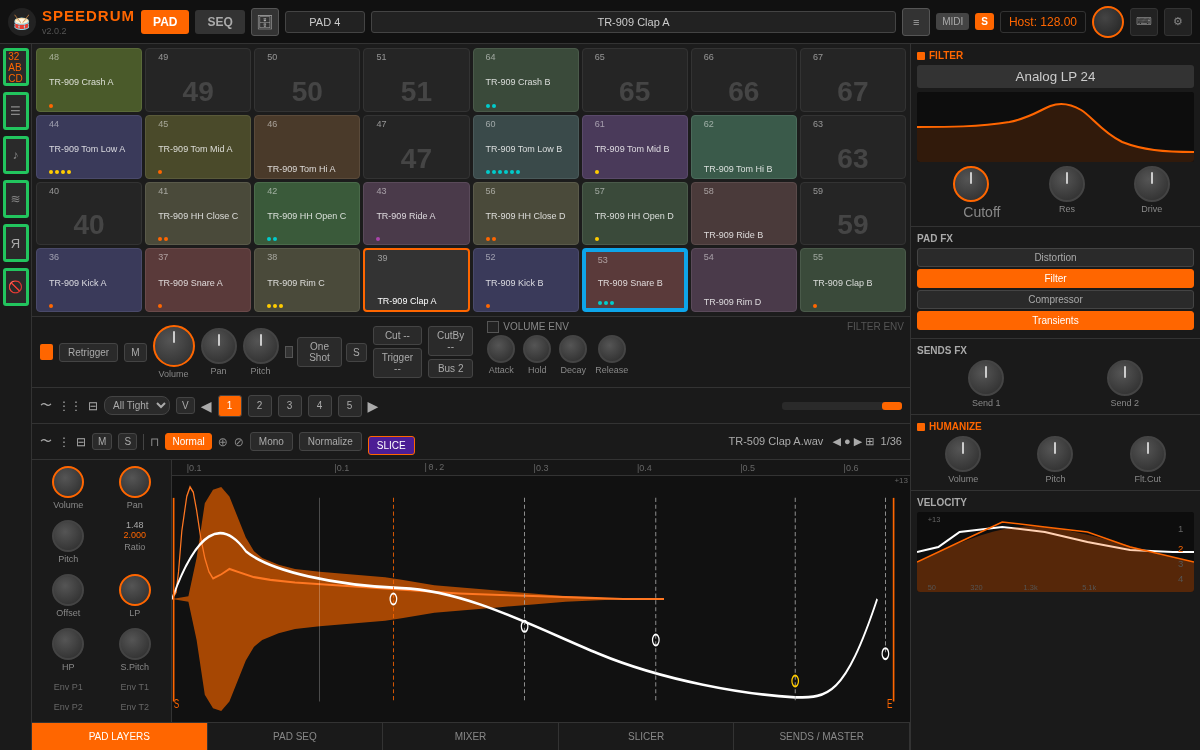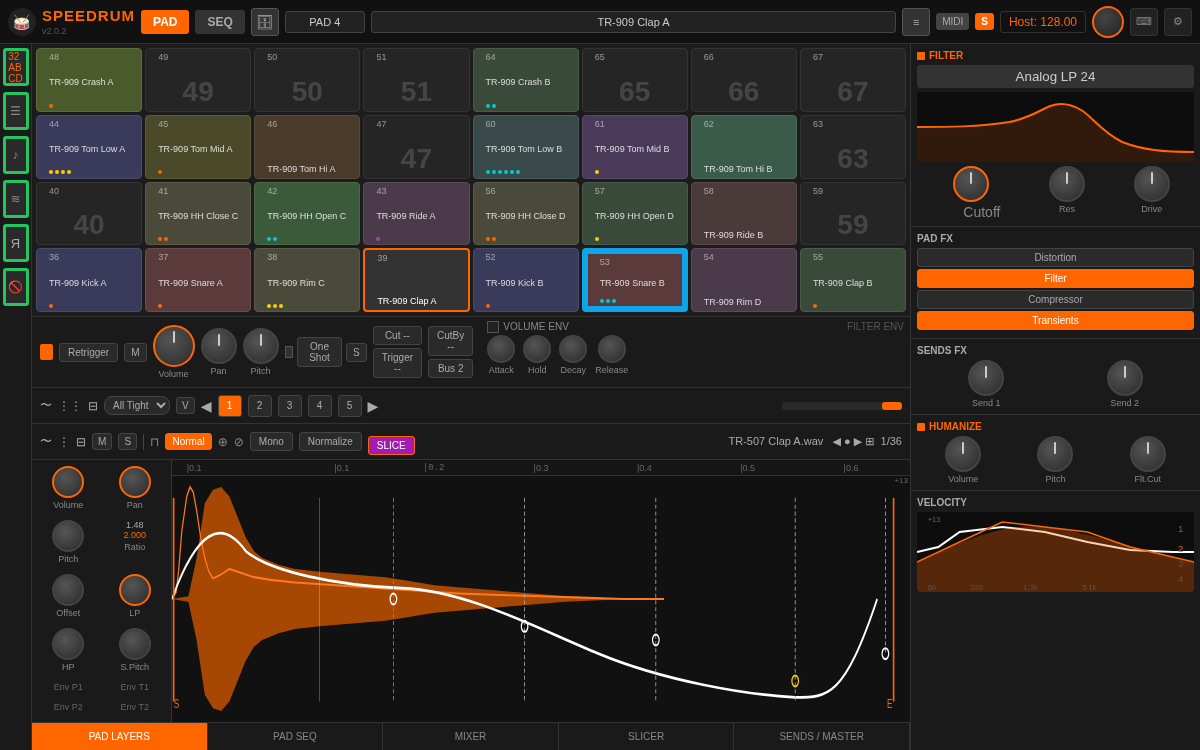--- a/index.html
+++ b/index.html
@@ -320,21 +320,21 @@
         <div class="pad-num">39</div>
         <div class="pad-label" style="color:#fff;">TR-909 Clap A</div>
       </div>
       <div class="pad" style="background:#3a3a5a;border:1px solid #4a4a6a;">
         <div class="pad-num">52</div>
         <div class="pad-label">TR-909 Kick B</div>
         <div class="pad-dots">
             <div class="dot" style="background:#ff6600;"></div>
           </div>
       </div>
-      <div class="pad" style="background:#5a3a3a;border:6px solid #0ea5e9;">
+      <div class="pad" style="background:#5a3a3a;border:4px solid #0ea5e9;">
         <div class="pad-num">53</div>
         <div class="pad-label">TR-909 Snare B</div>
         <div class="pad-dots">
             <div class="dot" style="background:#00cccc;"></div>
             <div class="dot" style="background:#00cccc;"></div>
             <div class="dot" style="background:#00cccc;"></div>
           </div>
       </div>
       <div class="pad" style="background:#4a3a4a;border:1px solid #5a4a5a;">
         <div class="pad-num">54</div>
@@ -438,23 +438,23 @@
       <span style="font-size:12px;color:#aaa;cursor:pointer;">⊟</span>
       <button class="ctrl-btn" style="padding:2px 5px;">M</button>
       <button class="ctrl-btn" style="padding:2px 5px;">S</button>
       <span style="width:1px;height:16px;background:#444;"></span>
       <span style="font-size:12px;color:#888;cursor:pointer;">⊓</span>
       <button class="wave-mode-btn active">Normal</button>
       <span style="font-size:12px;color:#888;cursor:pointer;">⊕</span>
       <span style="font-size:12px;color:#888;cursor:pointer;">⊘</span>
       <button class="ctrl-btn">Mono</button>
       <button class="ctrl-btn">Normalize</button>
-      <button class="ctrl-btn active" style="background:#a21caf;color:#fff;border-color:#ff6600;margin-top:7px;">SLICE</button>
+      <button class="ctrl-btn active" style="background:#4c1d95;color:#fff;border-color:#ff6600;margin-top:7px;">SLICE</button>
       <div class="wave-filename">
-        <span>TR-507 Clap A.wav</span>
+        <span>TR-509 Clap A.wav</span>
         &nbsp;
         <span style="cursor:pointer;">◀</span>
         <span style="cursor:pointer;">●</span>
         <span style="cursor:pointer;">▶</span>
         <span style="cursor:pointer;">⊞</span>
         &nbsp;<span>1/36</span>
       </div>
     </div>
 
     <div class="waveform-area" style="flex:1;min-height:0;">

